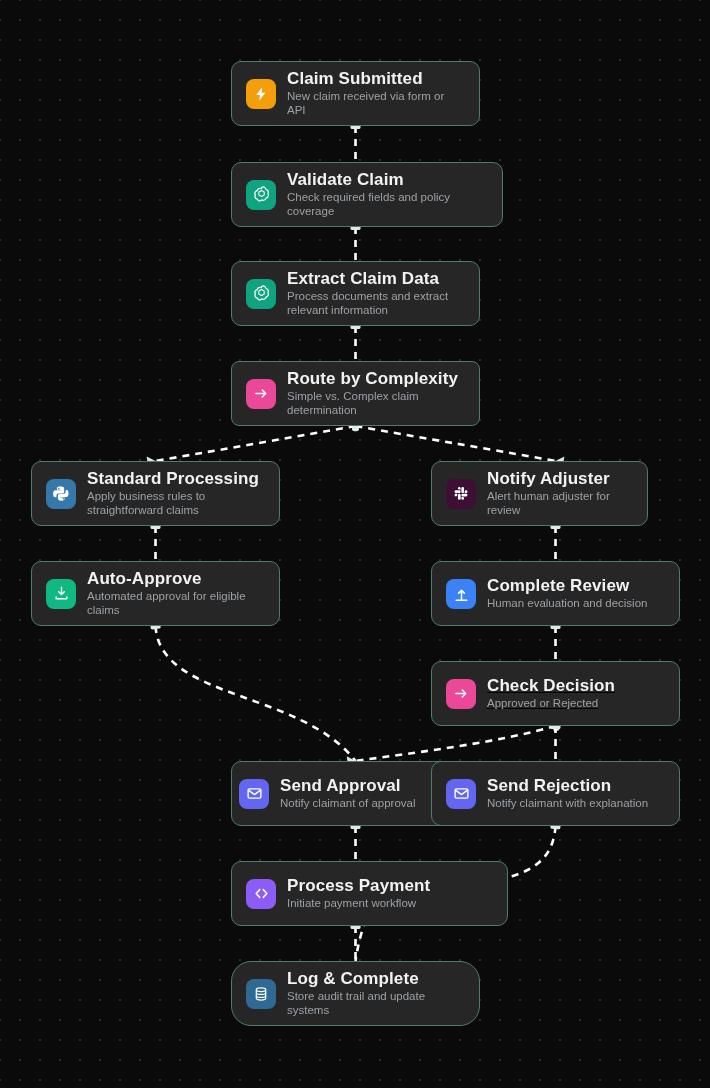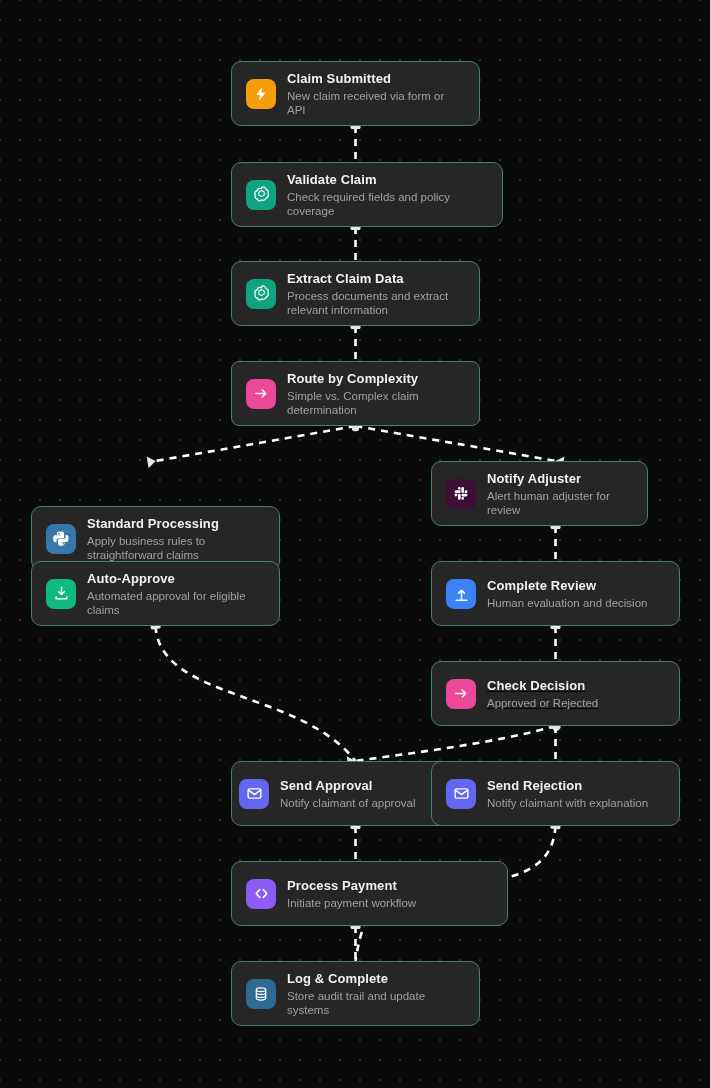--- a/index.html
+++ b/index.html
@@ -38,21 +38,21 @@
     min-width: 30px;
     border-radius: 8px;
     display: flex;
     align-items: center;
     justify-content: center;
   }
   .node-icon svg { display: block; }
   .node-text { display: flex; flex-direction: column; gap: 2px; min-width: 0; }
   .node-title {
     color: #f2f2f2;
-    font-size: 13px;
+    font-size: 17px;
     font-weight: 600;
     line-height: 16px;
     letter-spacing: 0.1px;
     white-space: nowrap;
   }
   .node-sub {
     color: #9ba1a6;
     font-size: 11.5px;
     line-height: 14px;
     font-weight: 400;
@@ -148,21 +148,21 @@
         <div class="node-icon" style="background: rgb(236, 72, 153);">
           <svg width="17" height="17" viewBox="0 0 24 24">
             <path d="M4 12h14M13 7l5 5-5 5" fill="none" stroke="white" stroke-width="2" stroke-linecap="round" stroke-linejoin="round"></path>
           </svg>
         </div>
         <div class="node-text">
           <div class="node-title">Route by Complexity</div>
           <div class="node-sub">Simple vs. Complex claim determination</div>
         </div>
       </div>
-      <div class="node" style="left: 31px; top: 461px; width: 249px; height: 65px; margin-top: 45px;">
+      <div class="node" style="left: 31px; top: 461px; width: 249px; height: 65px;">
         <div class="node-icon" style="background: rgb(55, 120, 171);">
           <svg width="18" height="18" viewBox="0 0 24 24">
             <path fill="white" d="M11.9 2c-1.5 0-2.8.1-3.7.4-1.3.3-1.6 1-1.6 2.2v1.6h5.4v.8H4.6c-1.3 0-2.4.8-2.8 2.3-.4 1.7-.4 2.8 0 4.6.3 1.4 1 2.3 2.3 2.3h1.8v-2c0-1.5 1.3-2.8 2.8-2.8h5.3c1.2 0 2.2-1 2.2-2.2V4.6c0-1.2-1-2.1-2.2-2.3-.8-.2-1.6-.3-2.1-.3M9 3.6c.5 0 1 .4 1 1s-.5 1-1 1-1-.5-1-1 .4-1 1-1"></path>
             <path fill="white" d="M18.2 7v2c0 1.6-1.3 2.9-2.8 2.9h-5.3c-1.2 0-2.2 1-2.2 2.2v4.2c0 1.2 1 1.9 2.2 2.2 1.4.4 2.8.5 4.5 0 1.1-.3 2.2-1 2.2-2.2v-1.7h-5.3v-.7h8c1.3 0 1.8-.9 2.2-2.3.5-1.4.4-2.8 0-4.6-.3-1.4-.9-2.3-2.2-2.3zm-3 10.4c.6 0 1 .4 1 1s-.4 1-1 1-1-.5-1-1 .4-1 1-1"></path>
           </svg>
         </div>
         <div class="node-text">
           <div class="node-title">Standard Processing</div>
           <div class="node-sub">Apply business rules to straightforward claims</div>
         </div>
@@ -245,21 +245,21 @@
         <div class="node-icon" style="background: rgb(139, 92, 246);">
           <svg width="17" height="17" viewBox="0 0 24 24">
             <path d="M9.5 6.5 4.5 12l5 5.5M14.5 6.5l5 5.5-5 5.5" fill="none" stroke="white" stroke-width="2.2" stroke-linecap="round" stroke-linejoin="round"></path>
           </svg>
         </div>
         <div class="node-text">
           <div class="node-title">Process Payment</div>
           <div class="node-sub">Initiate payment workflow</div>
         </div>
       </div>
-      <div class="node" style="left: 231px; top: 961px; width: 249px; height: 65px;">
+      <div class="node" style="left: 231px; top: 961px; width: 249px; height: 65px; border-radius: 20px;">
         <div class="node-icon" style="background: rgb(47, 106, 147);">
           <svg width="16" height="16" viewBox="0 0 24 24">
             <g fill="none" stroke="white" stroke-width="1.9">
               <ellipse cx="12" cy="5.6" rx="7" ry="2.7"></ellipse>
               <path d="M5 5.6v12.8c0 1.5 3.1 2.7 7 2.7s7-1.2 7-2.7V5.6"></path>
               <path d="M5 10c0 1.5 3.1 2.7 7 2.7s7-1.2 7-2.7M5 14.5c0 1.5 3.1 2.7 7 2.7s7-1.2 7-2.7"></path>
             </g>
           </svg>
         </div>
         <div class="node-text">

